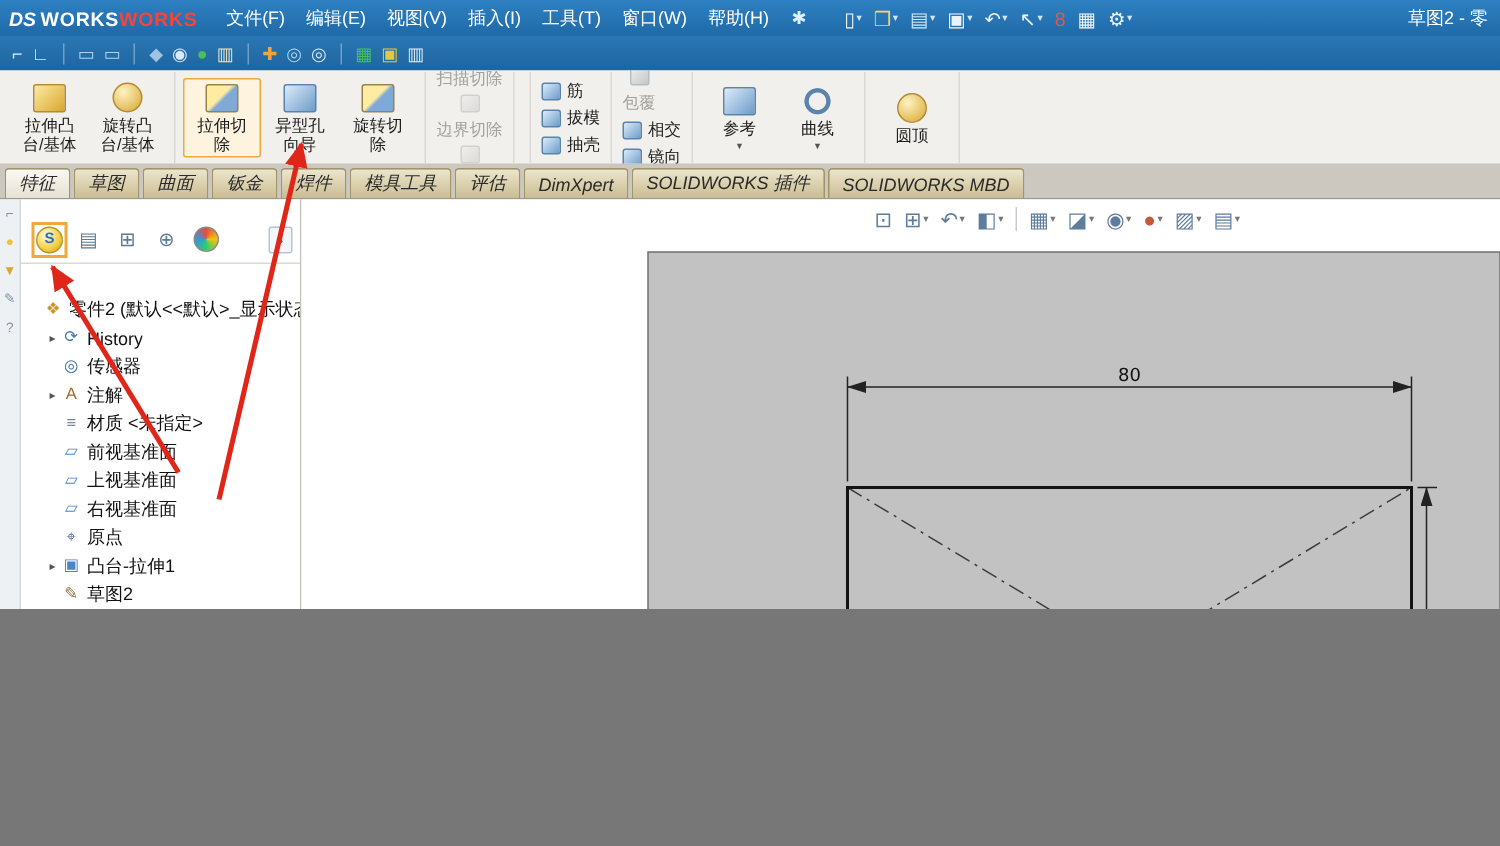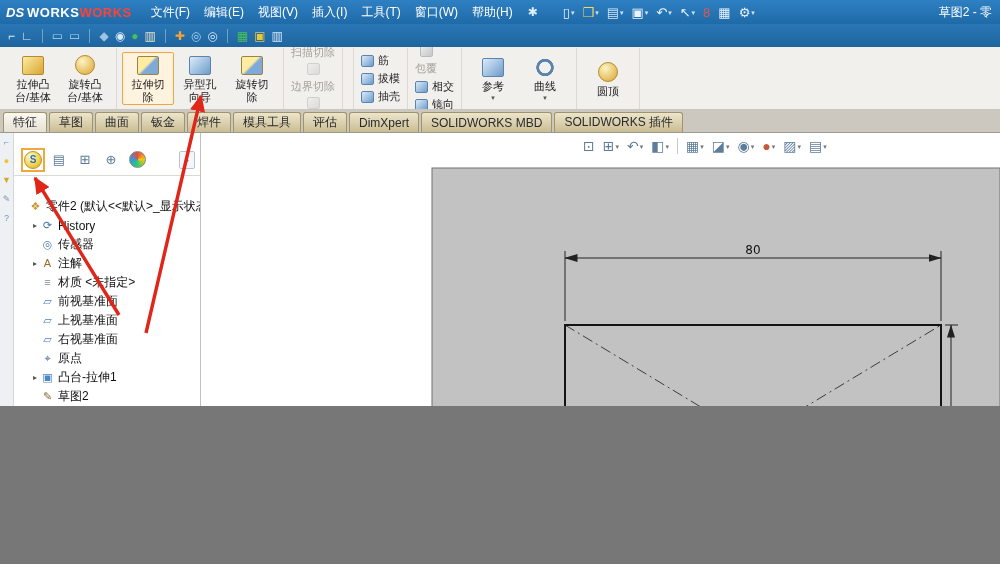--- a/index.html
+++ b/index.html
@@ -41,21 +41,21 @@
   .ric.smi{width:13px;height:12px;}
   .ic-gold{background:linear-gradient(135deg,#fdeca1,#d9a530);border:1px solid #b58a30;}
   .ic-gold-round{background:radial-gradient(circle at 35% 30%,#fdf3c0,#d9a530);border:1px solid #b58a30;border-radius:50%;width:20px;height:20px;}
   .ic-goldblue{background:linear-gradient(135deg,#fdeca1 45%,#7fa9d6 55%);border:1px solid #9a8348;}
   .ic-blue{background:linear-gradient(135deg,#dcebfa,#6d9cc9);border:1px solid #5a84ad;}
   .ic-gray{background:linear-gradient(135deg,#ececec,#c2c2c2);border:1px solid #aaa;}
   .ic-curve{background:radial-gradient(circle,transparent 38%,#5a84ad 42%,#5a84ad 58%,transparent 62%);border:none;}
   .ic-instant{background:linear-gradient(135deg,#e2f2d6,#85bb6a);border:1px solid #6a9a55;}
   
   .tabbar{height:23px;background:#ccc8c0;display:flex;align-items:flex-end;padding-left:3px;
-          border-bottom:1px solid #9a9891;box-sizing:border-box;}
+          border-bottom:1px solid #9a9891;box-sizing:border-box;font-style:italic;}
   .tab{font-size:12px;height:20px;box-sizing:border-box;display:flex;align-items:center;padding:0 9px;
        margin-right:2px;background:linear-gradient(#ece5cd,#cbbd92);border:1px solid #a09468;border-bottom:none;
        border-radius:3px 3px 0 0;color:#2a2a2a;white-space:nowrap;}
   .tab.active{background:linear-gradient(#faf8f2,#e6e1d3);}
   
   .main{display:flex;height:431px;background:#fff;}
   .leftstrip{width:13px;background:#eef1f4;border-right:1px solid #d5d8da;display:flex;flex-direction:column;
              align-items:center;padding-top:5px;gap:10px;box-sizing:content-box;}
   .lsi{font-size:9px;line-height:1;}
   .treepanel{width:186px;border-right:1px solid #c4c1ba;display:flex;flex-direction:column;background:#fff;flex:none;}
@@ -263,22 +263,22 @@
 
   <div class="tabbar" id="tabbar">
       <div class="tab active">特征</div>
       <div class="tab">草图</div>
       <div class="tab">曲面</div>
       <div class="tab">钣金</div>
       <div class="tab">焊件</div>
       <div class="tab">模具工具</div>
       <div class="tab">评估</div>
       <div class="tab">DimXpert</div>
+      <div class="tab">SOLIDWORKS 插件</div>
       <div class="tab">SOLIDWORKS MBD</div>
-      <div class="tab">SOLIDWORKS 插件</div>
     </div>
 
   <div class="main">
     <div class="leftstrip" id="leftstrip">
         <span class="lsi" style="color: rgb(122, 147, 173);">⌐</span>
         <span class="lsi" style="color: rgb(240, 194, 58);">●</span>
         <span class="lsi" style="color: rgb(217, 166, 46);">▼</span>
         <span class="lsi" style="color: rgb(122, 147, 173);">✎</span>
         <span class="lsi" style="color: rgb(122, 147, 173);">?</span>
       </div>

